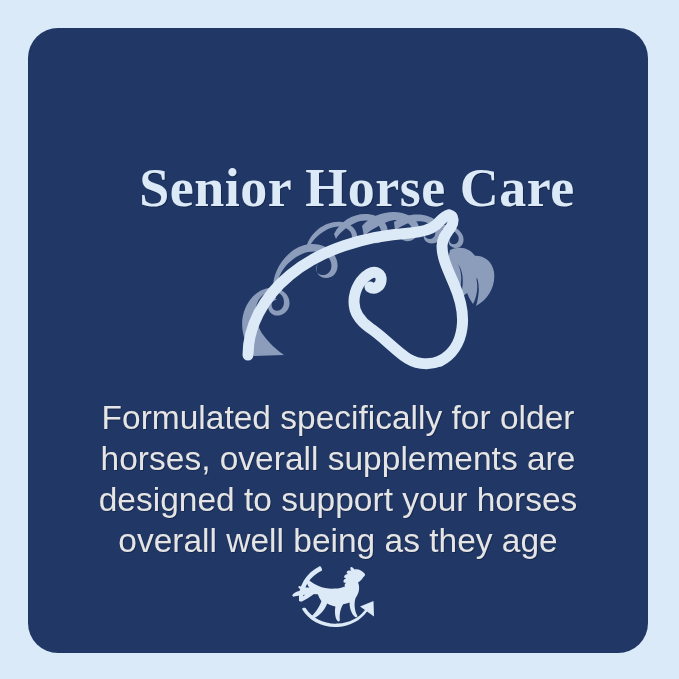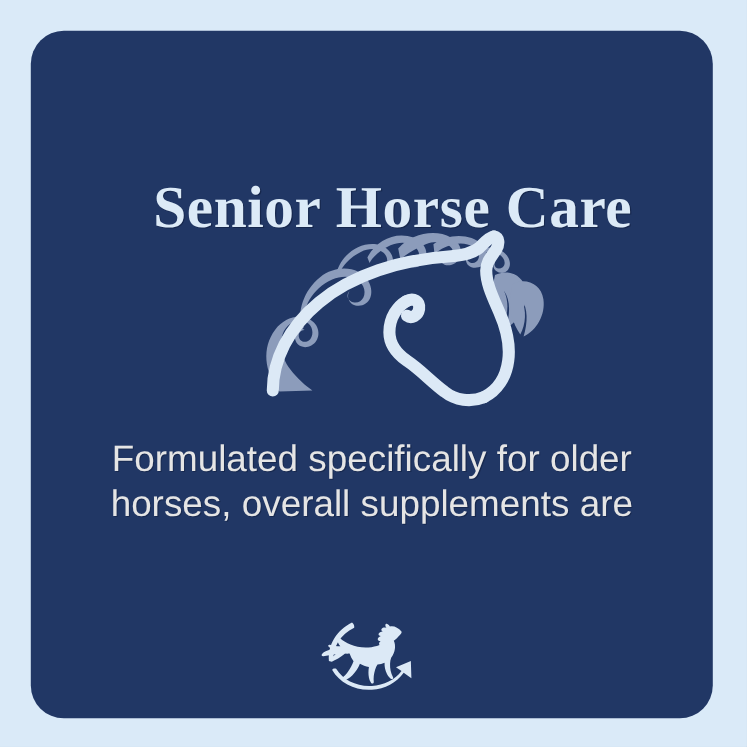--- a/index.html
+++ b/index.html
@@ -216,20 +216,22 @@
           <path d="M155 86
                    C 162 82, 168 86, 167 93
                    C 166 99, 160 102, 156 99"></path>
         </g>
       </svg>
     </div>
 
     <div class="body-copy">
       <span class="line">Formulated specifically for older</span>
       <span class="line">horses, overall supplements are</span>
+      <span class="line">designed to support your horses</span>
+      <span class="line">overall well being as they age</span>
     </div>
 
     <div class="brand-mark">
       <svg viewBox="0 0 104 76" xmlns="http://www.w3.org/2000/svg" aria-hidden="true">
         <g fill="#dce9f6">
 
           <path d="M34 10
                    C 20 17, 12 30, 13 45
                    C 13.8 45.6, 16 45.6, 17 45
                    C 16.5 32, 23.5 20.5, 36 14.6

